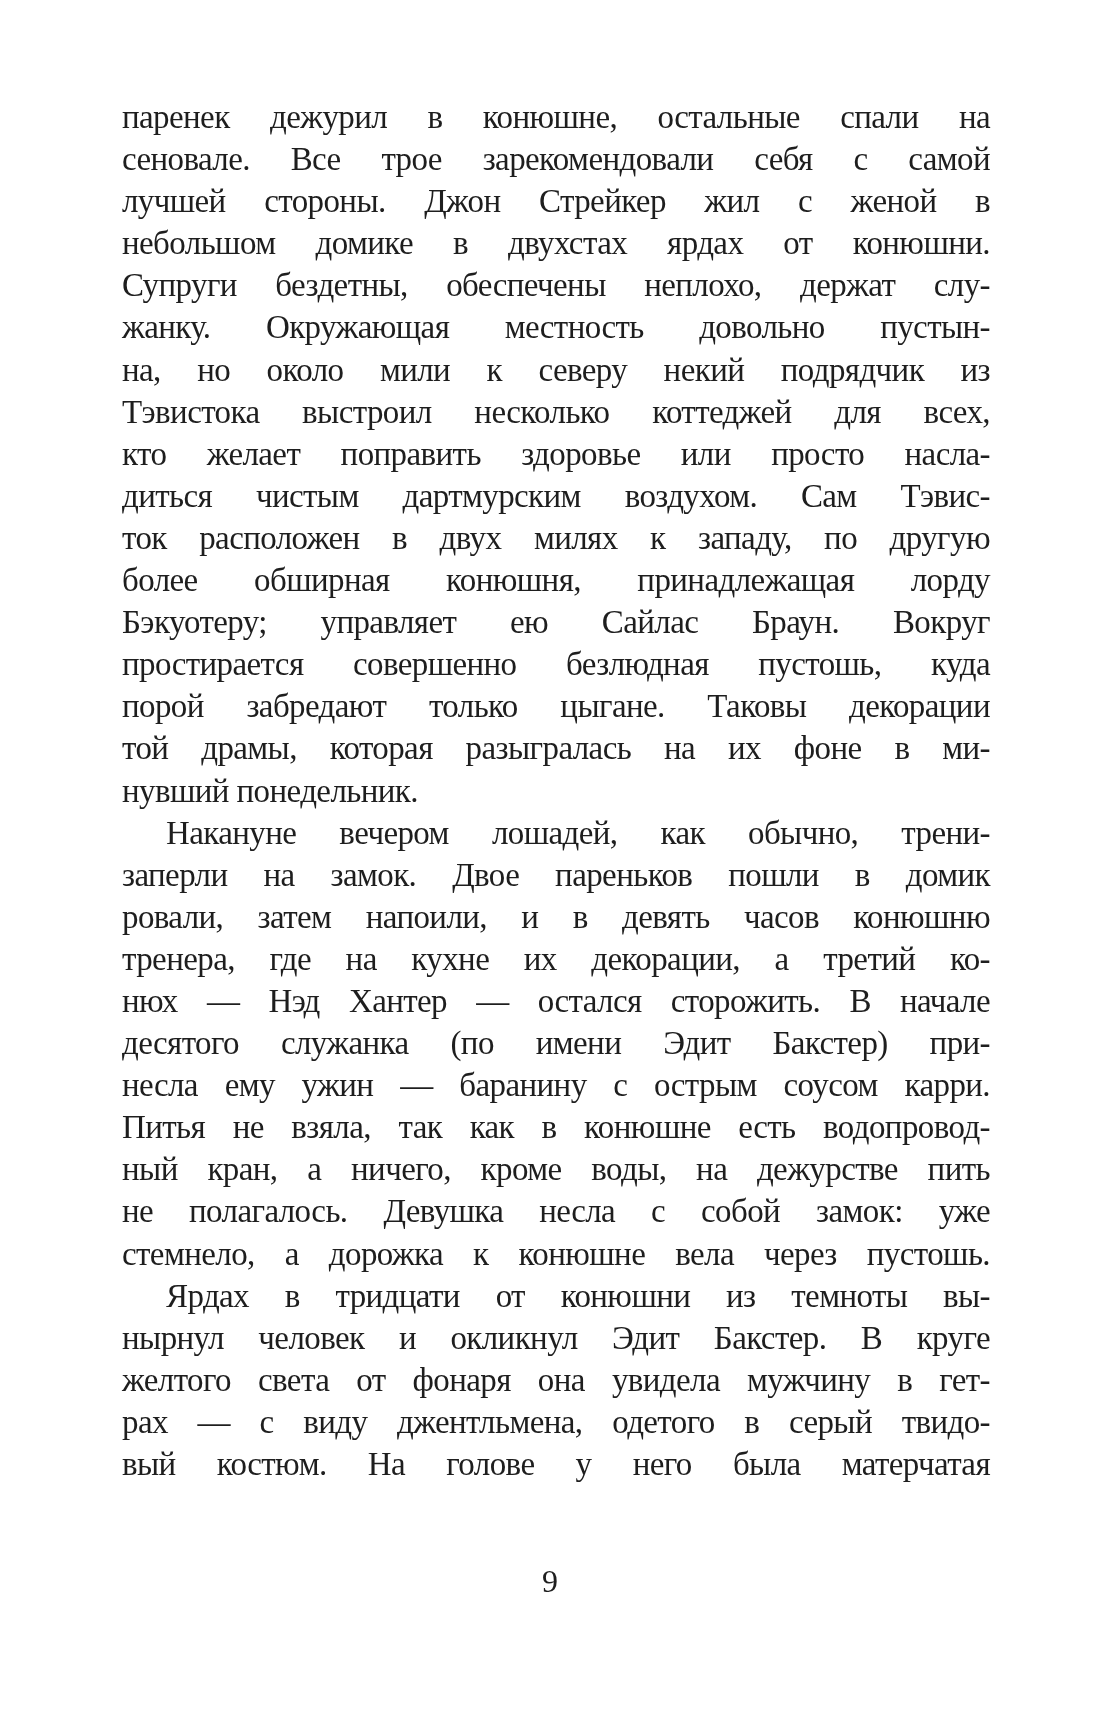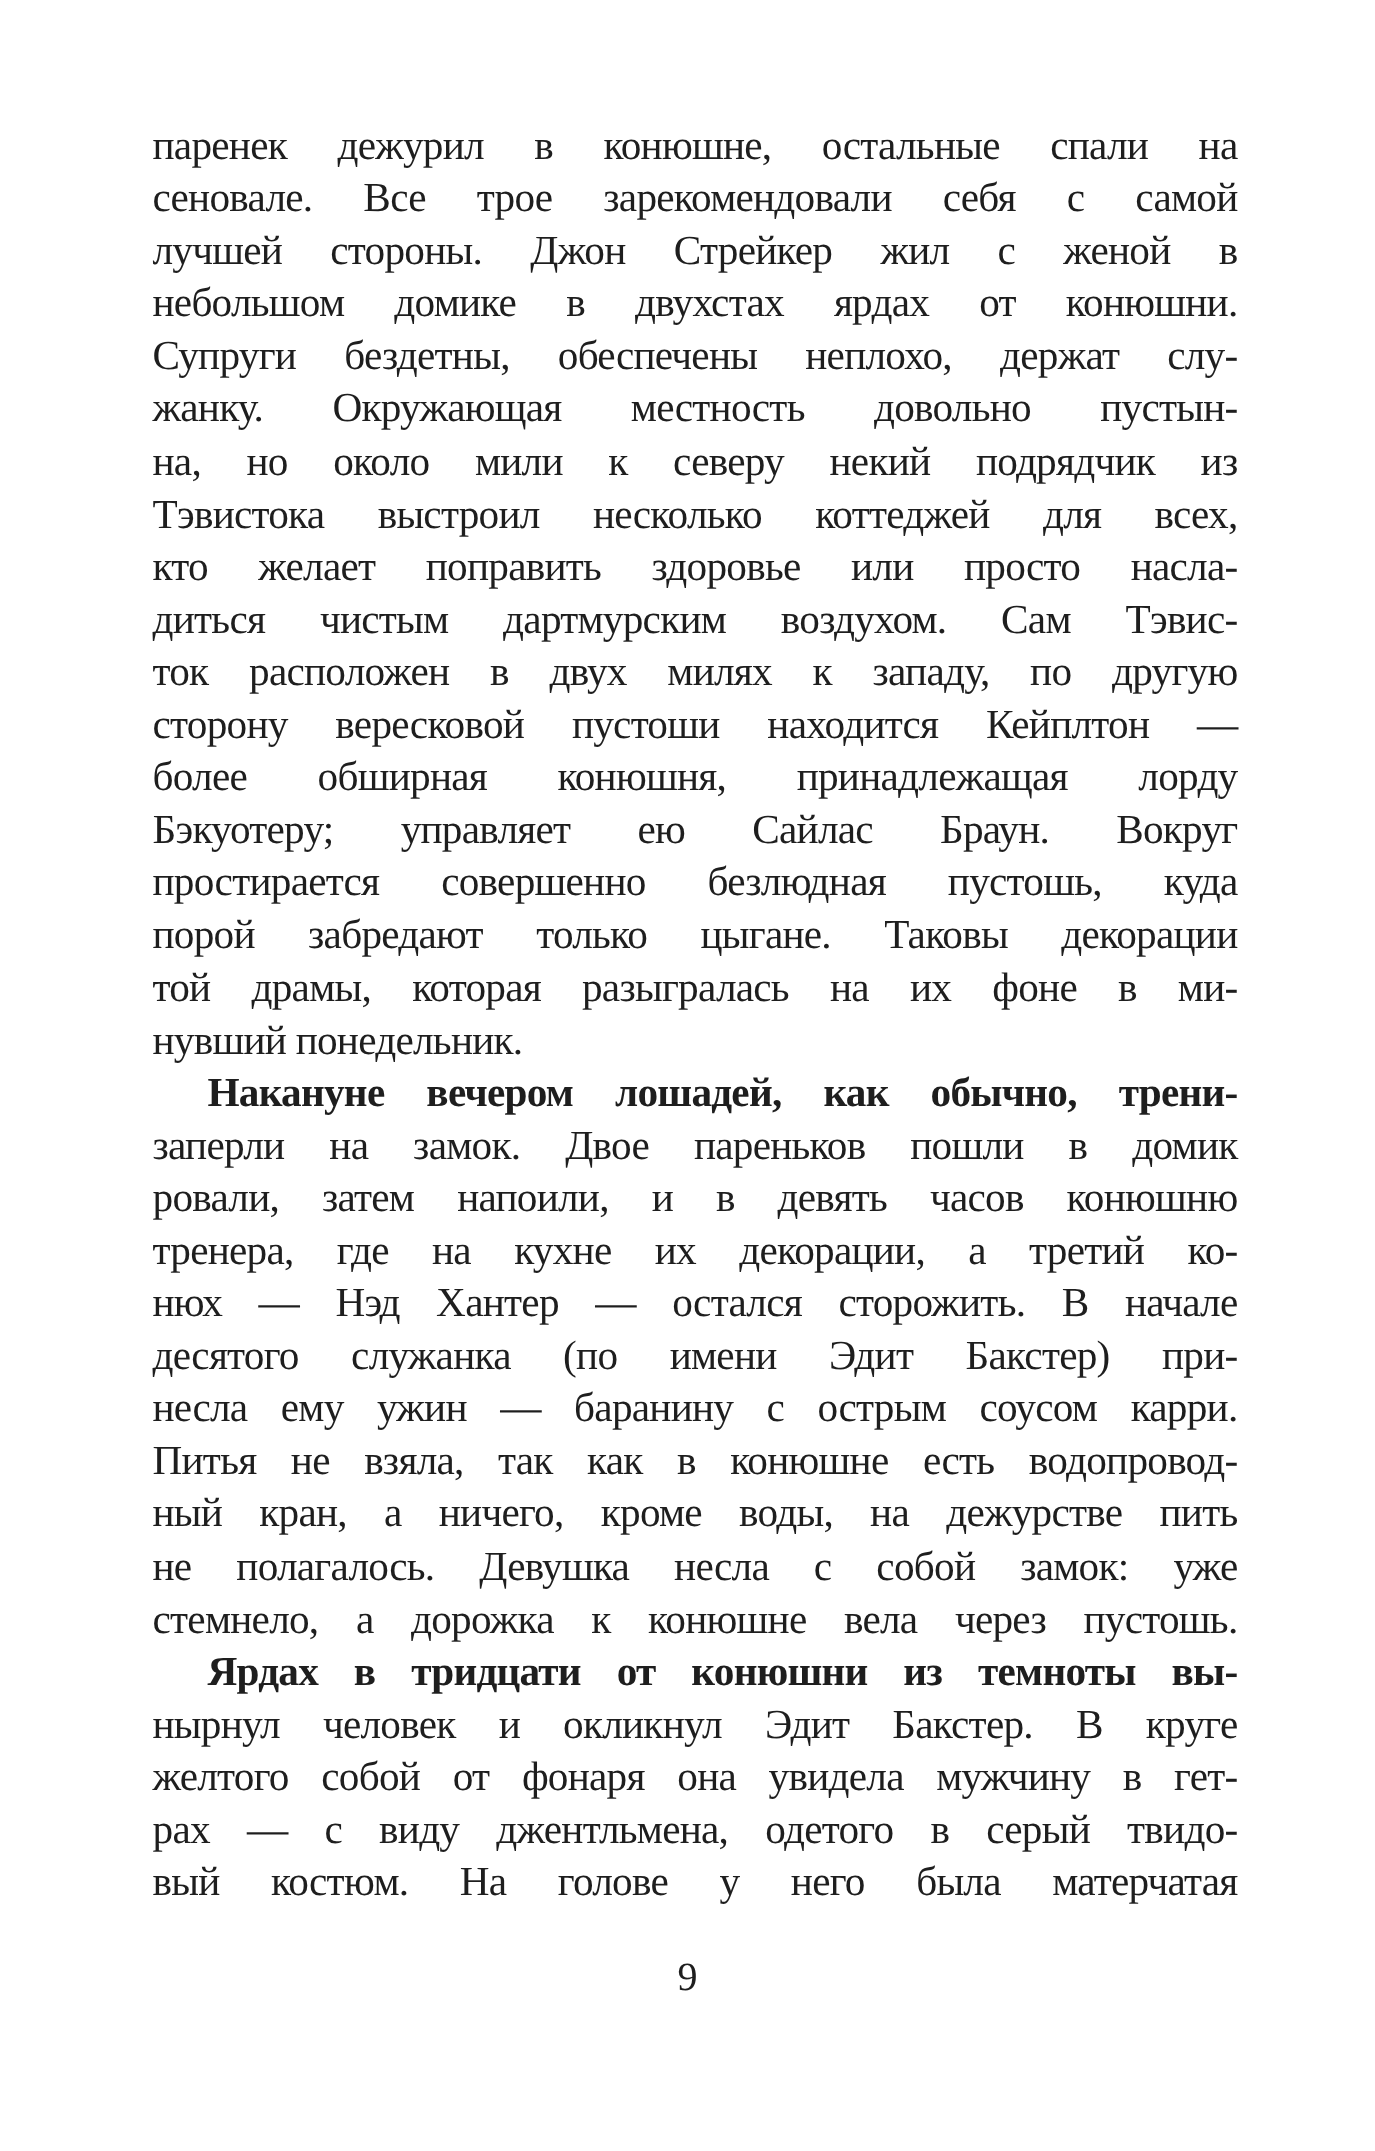--- a/index.html
+++ b/index.html
@@ -38,21 +38,20 @@
       text-align: justify;
       text-align-last: justify;
       height: 42.1px;
       overflow: visible;
     }
     .line.last {
       text-align-last: left;
     }
     .line.indent {
       padding-left: 44px;
-      font-weight: bold;
     }
     .page-number {
       position: absolute;
       left: 0;
       width: 1100px;
       top: 1563px;
       text-align: center;
       font-family: "Liberation Serif", "DejaVu Serif", serif;
       font-size: 32px;
       color: #1e1e1e;
@@ -67,38 +66,37 @@
     <span class="line">сеновале. Все трое зарекомендовали себя с самой</span>
     <span class="line">лучшей стороны. Джон Стрейкер жил с женой в</span>
     <span class="line">небольшом домике в двухстах ярдах от конюшни.</span>
     <span class="line">Супруги бездетны, обеспечены неплохо, держат слу-</span>
     <span class="line">жанку. Окружающая местность довольно пустын-</span>
     <span class="line">на, но около мили к северу некий подрядчик из</span>
     <span class="line">Тэвистока выстроил несколько коттеджей для всех,</span>
     <span class="line">кто желает поправить здоровье или просто насла-</span>
     <span class="line">диться чистым дартмурским воздухом. Сам Тэвис-</span>
     <span class="line">ток расположен в двух милях к западу, по другую</span>
-    <span class="line">сторону вересковой пустоши находится Кейплтон —</span>
     <span class="line">более обширная конюшня, принадлежащая лорду</span>
     <span class="line">Бэкуотеру; управляет ею Сайлас Браун. Вокруг</span>
     <span class="line">простирается совершенно безлюдная пустошь, куда</span>
     <span class="line">порой забредают только цыгане. Таковы декорации</span>
     <span class="line">той драмы, которая разыгралась на их фоне в ми-</span>
     <span class="line last">нувший понедельник.</span>
     <span class="line indent">Накануне вечером лошадей, как обычно, трени-</span>
     <span class="line">заперли на замок. Двое пареньков пошли в домик</span>
     <span class="line">ровали, затем напоили, и в девять часов конюшню</span>
     <span class="line">тренера, где на кухне их декорации, а третий ко-</span>
     <span class="line">нюх — Нэд Хантер — остался сторожить. В начале</span>
     <span class="line">десятого служанка (по имени Эдит Бакстер) при-</span>
     <span class="line">несла ему ужин — баранину с острым соусом карри.</span>
     <span class="line">Питья не взяла, так как в конюшне есть водопровод-</span>
     <span class="line">ный кран, а ничего, кроме воды, на дежурстве пить</span>
     <span class="line">не полагалось. Девушка несла с собой замок: уже</span>
     <span class="line">стемнело, а дорожка к конюшне вела через пустошь.</span>
     <span class="line indent">Ярдах в тридцати от конюшни из темноты вы-</span>
     <span class="line">нырнул человек и окликнул Эдит Бакстер. В круге</span>
-    <span class="line">желтого собой от фонаря она увидела мужчину в гет-</span>
+    <span class="line">желтого света от фонаря она увидела мужчину в гет-</span>
     <span class="line">рах — с виду джентльмена, одетого в серый твидо-</span>
     <span class="line">вый костюм. На голове у него была матерчатая</span>
   </div>
   <div class="page-number">9</div>
 </div>
 
 </body></html>

